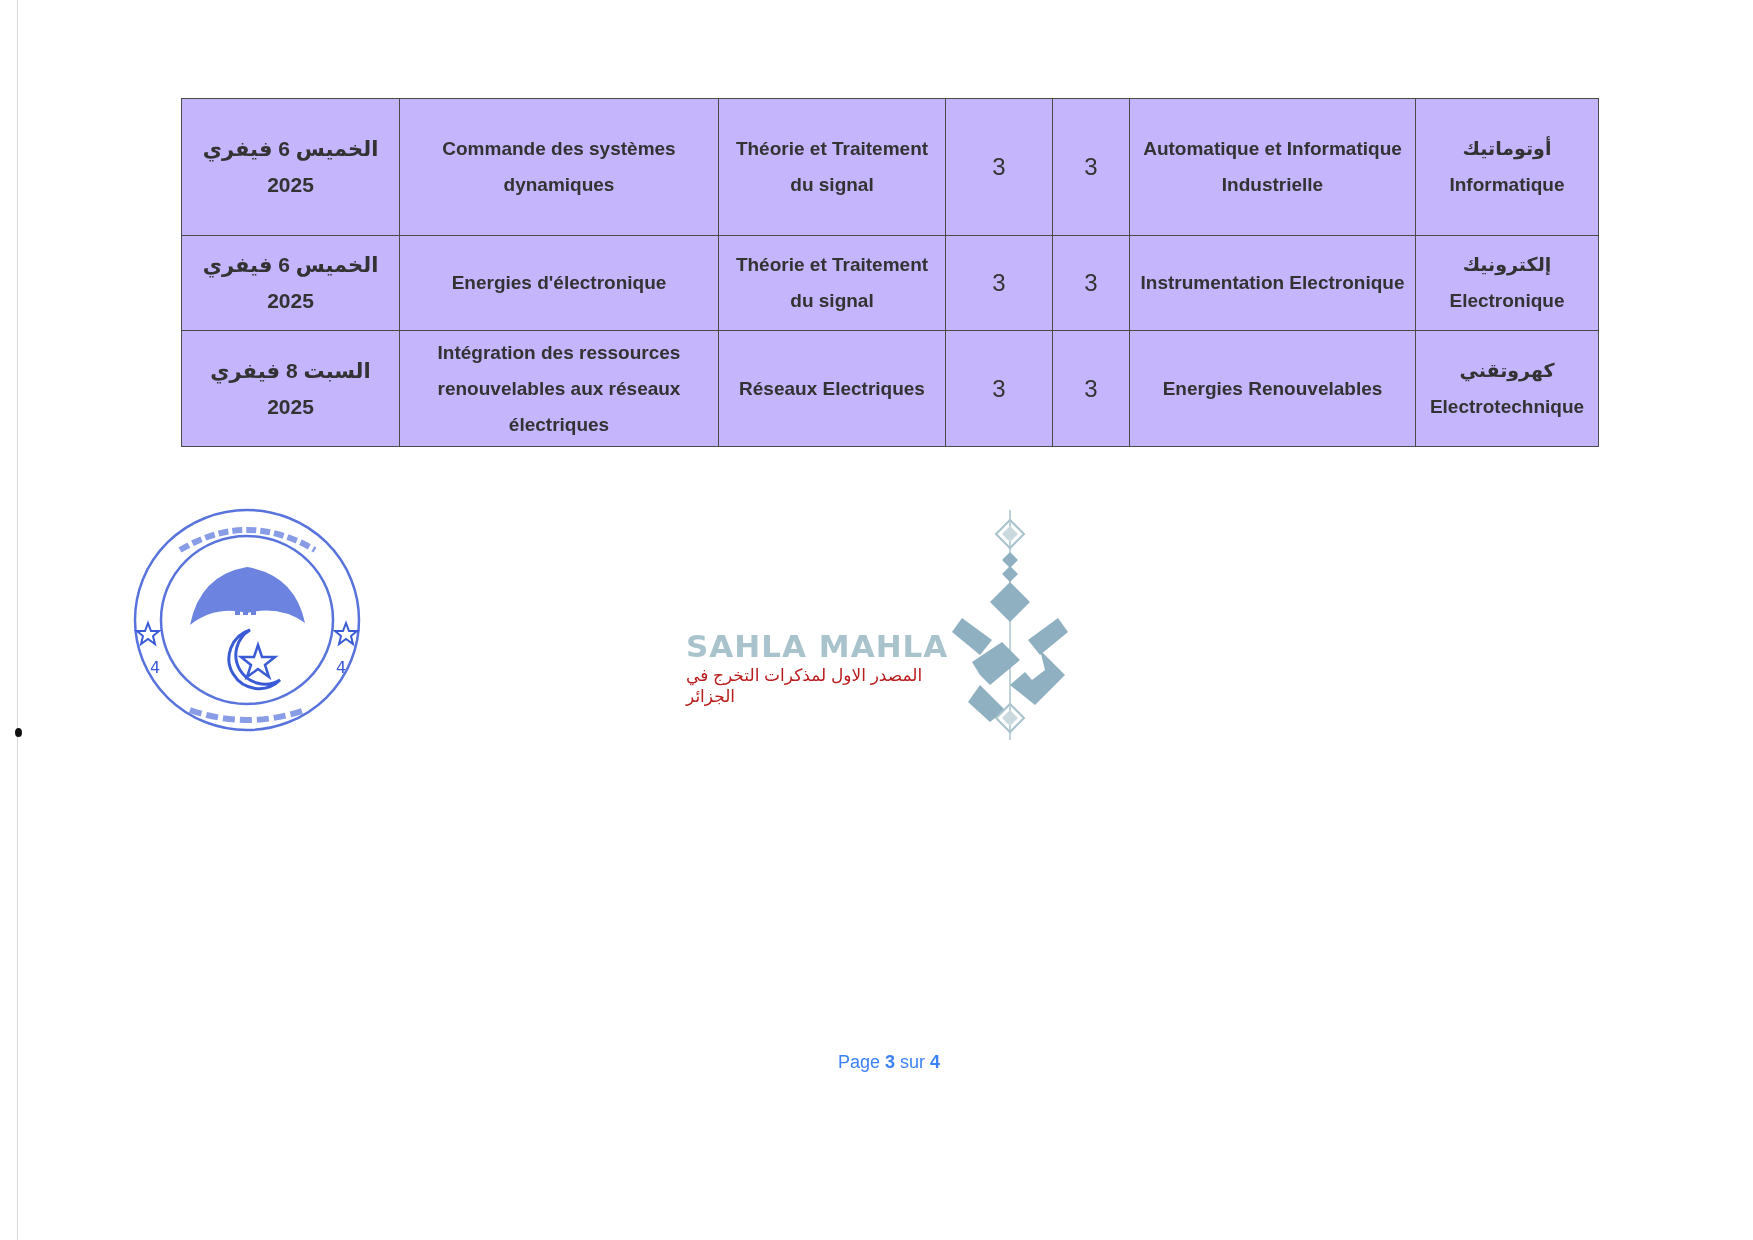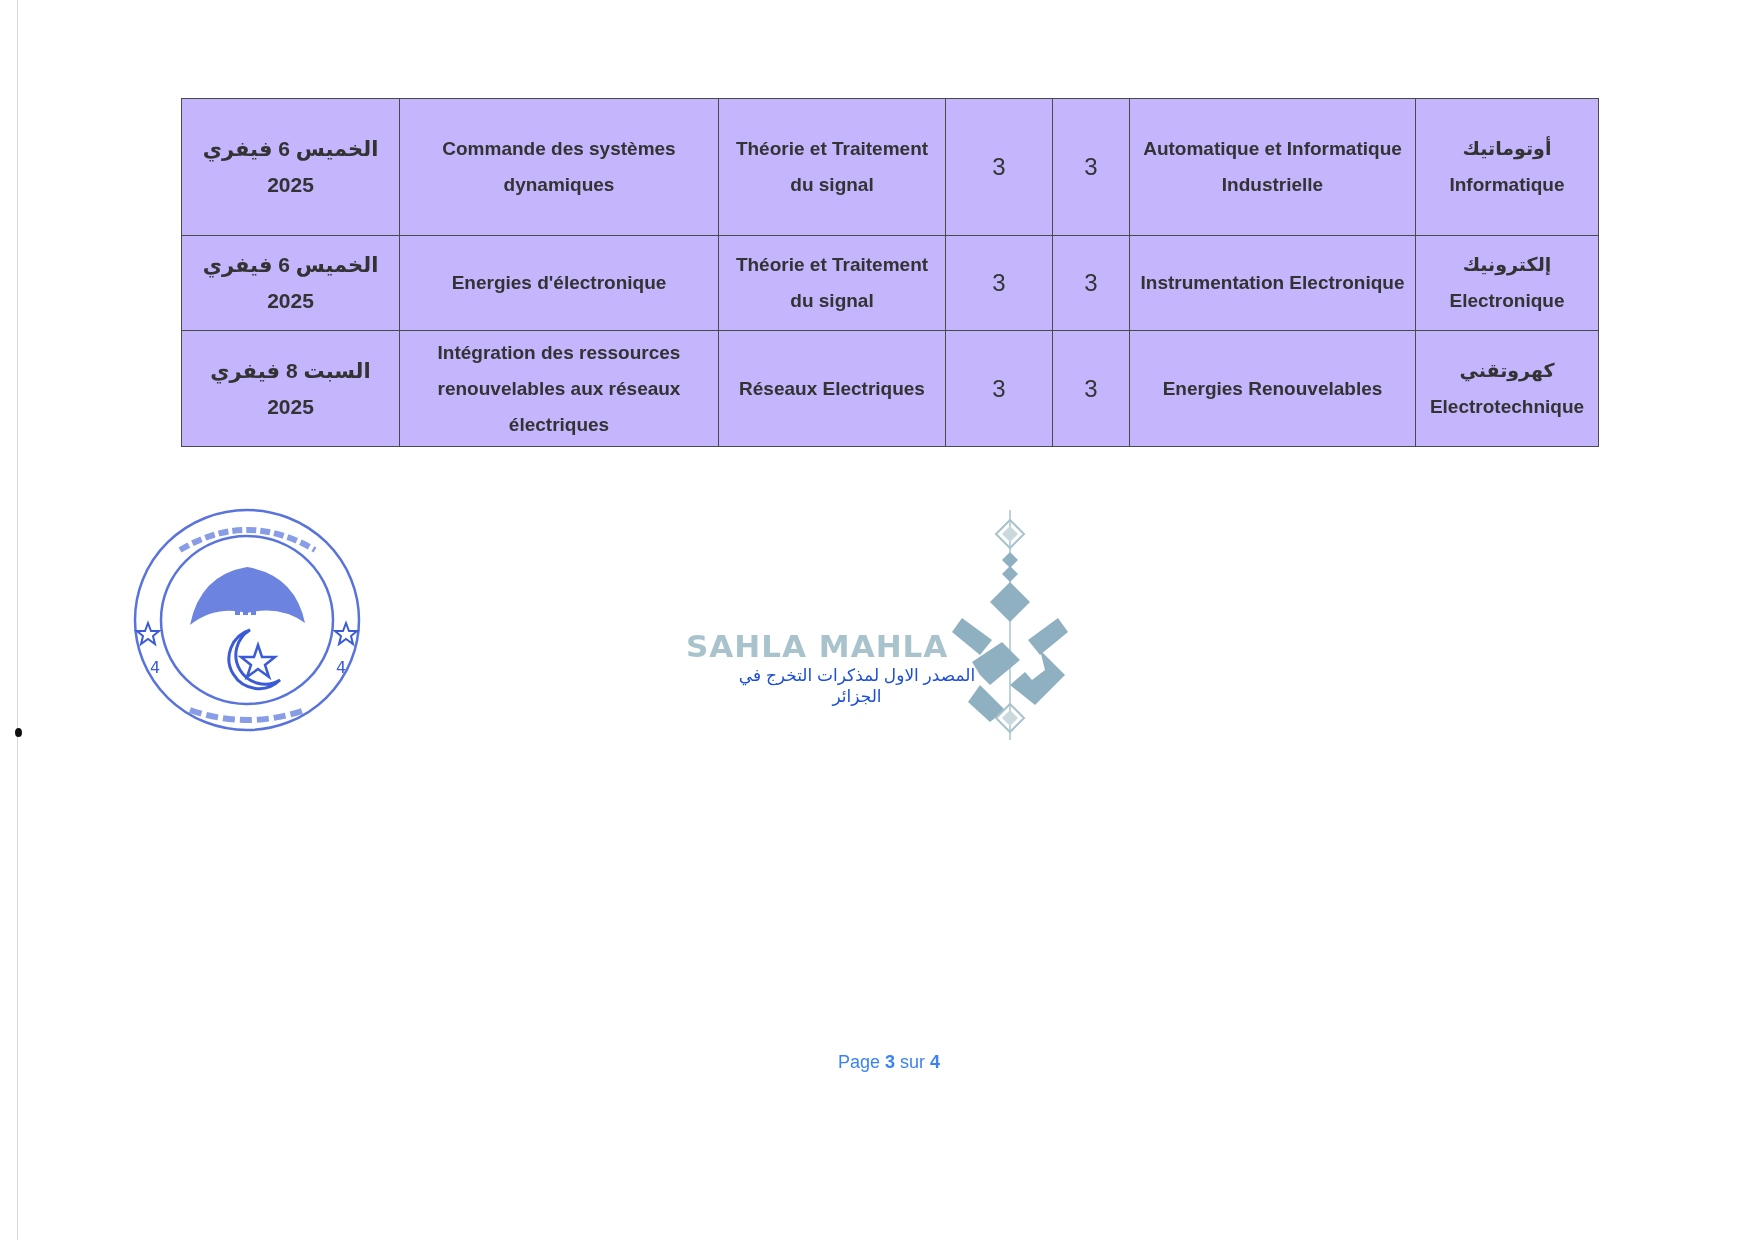--- a/index.html
+++ b/index.html
@@ -52,22 +52,22 @@
     position: absolute; left: 680px; top: 490px; width: 400px; height: 260px;
   }
   .logo-text {
     position: absolute; left: 686px; top: 628px;
     font-family: "DejaVu Sans", sans-serif;
     font-weight: bold; font-size: 31px; letter-spacing: 1px;
     color: #a9c3cc;
     text-align: center;
   }
   .logo-sub {
-    position: absolute; left: 722px; top: 665px;
-    font-size: 17px; color: #1d4ed8; direction: rtl; width: 270px; text-align: center;
+    position: absolute; left: 686px; top: 665px;
+    font-size: 17px; color: #b91c1c; direction: rtl; width: 270px; text-align: left;
   }
   .page-num {
     position: absolute; left: 838px; top: 1052px;
     font-size: 18px; color: #3b82f6;
   }
   .page-num b { font-weight: bold; }
 </style>
 </head>
 <body>
 

